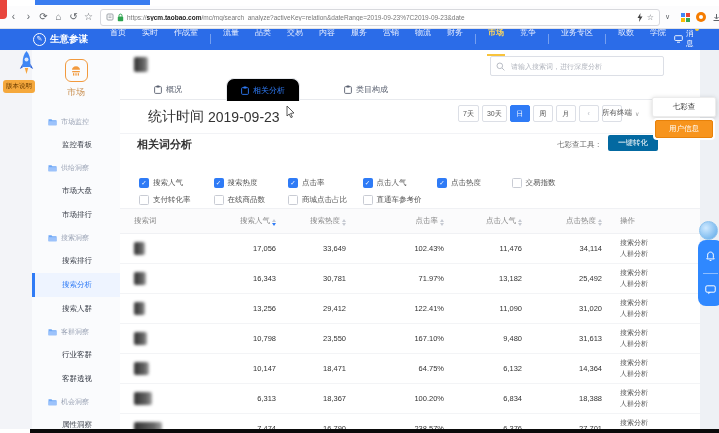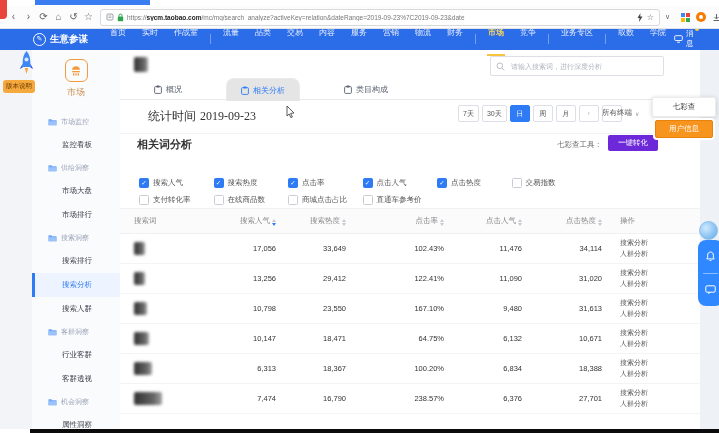--- a/index.html
+++ b/index.html
@@ -61,42 +61,42 @@
   .censor{height:13px;background:linear-gradient(90deg,#1b1b1b,#555 70%,#999);filter:blur(1.6px);border-radius:2px;opacity:.9;}
   .censored-title{position:absolute;left:14px;top:7px;width:14px;height:15px;}
   .searchbox{position:absolute;left:370px;top:6px;width:162px;height:18px;border:1px solid #dcdfe6;border-radius:2px;
              display:flex;align-items:center;padding:0 5px;gap:4px;background:#fff;}
   .searchbox input{flex:1;border:none;outline:none;font-size:7px;color:#333;background:transparent;font-family:inherit;}
   .searchbox input::placeholder{color:#b0b4bd;}
 
   .tabs{position:absolute;left:20px;top:28px;height:22px;display:flex;gap:30px;z-index:3;}
   .tabs-divider{position:absolute;left:0;right:0;top:49px;height:1px;background:#e8eaee;z-index:2;}
   .tab{display:flex;align-items:center;gap:4px;padding:0 14px;font-size:8px;color:#5a6170;height:22px;cursor:pointer;position:relative;z-index:2;}
-  .tab.active{background:#e5e5e5;border:1px solid #e8eaee;border-bottom:none;border-radius:8px 8px 0 0;color:#2f7bf6;z-index:3;}
+  .tab.active{background:#000000;border:1px solid #e8eaee;border-bottom:none;border-radius:8px 8px 0 0;color:#2f7bf6;z-index:3;}
   .tab-ico{display:flex;align-items:center;}
 
-  .stat-time{position:absolute;left:28px;top:58px;font-size:12px;color:#333;display:flex;gap:4px;align-items:center;font-family:Liberation Serif, serif;}
+  .stat-time{position:absolute;left:28px;top:58px;font-size:14px;color:#333;display:flex;gap:4px;align-items:center;}
   .cursor-ic{position:absolute;left:166px;top:54px;}
   .date-group{position:absolute;left:338px;top:55px;display:flex;gap:3px;}
   .dbtn{height:15px;min-width:10px;padding:0 4px;border:1px solid #dcdfe6;background:#fff;color:#555;font-size:7px;
         border-radius:2px;display:flex;align-items:center;justify-content:center;cursor:pointer;}
   .dbtn.active{background:#2f7bf6;border-color:#2f7bf6;color:#fff;}
   .dbtn.arrow{color:#b6bac2;}
   .terminal{position:absolute;left:482px;top:58px;font-size:7.5px;color:#555;display:flex;align-items:center;gap:3px;cursor:pointer;}
   .terminal .chev{font-size:6px;color:#999;}
   .sec-divider{position:absolute;left:0;right:0;top:83px;height:1px;background:#f2f3f6;}
 
   .sec-title{position:absolute;left:17px;top:87px;font-size:11px;font-weight:bold;color:#333;}
   .subtabs{position:absolute;left:86px;top:90px;height:18px;display:flex;gap:16px;}
   .subtab{font-size:7.5px;color:#555;position:relative;cursor:pointer;white-space:nowrap;}
   .subtab.active{color:#2f7bf6;}
   .subtab.active::after{content:'';position:absolute;left:0;right:0;top:16px;height:2px;background:#2f7bf6;}
   .subtab.boxed::before{content:'';position:absolute;left:-5px;right:-5px;top:-5px;height:17px;border:2px solid #2050c8;}
   .tools-label{position:absolute;left:437px;top:90px;font-size:7.5px;color:#666;}
-  .tools-btn{position:absolute;left:488px;top:85px;width:50px;height:16px;background:#6d28d9;color:#fff;font-size:7.5px;
+  .tools-btn{position:absolute;left:488px;top:85px;width:50px;height:16px;background:#0369a1;color:#fff;font-size:7.5px;
              border-radius:2px;display:flex;align-items:center;justify-content:center;cursor:pointer;}
 
   .cbrow{position:absolute;left:19px;display:flex;}
   .cbrow.r1{top:128px;}
   .cbrow.r2{top:145px;}
   .cb-item{display:flex;align-items:center;gap:4px;width:74.5px;font-size:7.5px;color:#555;cursor:pointer;}
   .cbox{width:8px;height:8px;border:1px solid #c9ccd4;border-radius:1.5px;background:#fff;display:inline-flex;
         align-items:center;justify-content:center;font-size:6.5px;color:#fff;line-height:1;flex:0 0 auto;}
   .cbox.on{background:#2f7bf6;border-color:#2f7bf6;}
 
@@ -467,20 +467,34 @@
             <div class="c-v">102.43%</div>
             <div class="c-v">11,476</div>
             <div class="c-v">34,114</div>
             <div class="c-ops">
               <div class="op-link">搜索分析</div>
               <div class="op-link">人群分析</div>
             </div>
           </div>
           <div class="trow">
             <div class="c-k">
+              <div class="censor" style="width: 12px;"></div>
+            </div>
+            <div class="c-v">16,343</div>
+            <div class="c-v">30,781</div>
+            <div class="c-v">71.97%</div>
+            <div class="c-v">13,182</div>
+            <div class="c-v">25,492</div>
+            <div class="c-ops">
+              <div class="op-link">搜索分析</div>
+              <div class="op-link">人群分析</div>
+            </div>
+          </div>
+          <div class="trow">
+            <div class="c-k">
               <div class="censor" style="width: 11px;"></div>
             </div>
             <div class="c-v">13,256</div>
             <div class="c-v">29,412</div>
             <div class="c-v">122.41%</div>
             <div class="c-v">11,090</div>
             <div class="c-v">31,020</div>
             <div class="c-ops">
               <div class="op-link">搜索分析</div>
               <div class="op-link">人群分析</div>
@@ -501,21 +515,21 @@
             </div>
           </div>
           <div class="trow">
             <div class="c-k">
               <div class="censor" style="width: 15px;"></div>
             </div>
             <div class="c-v">10,147</div>
             <div class="c-v">18,471</div>
             <div class="c-v">64.75%</div>
             <div class="c-v">6,132</div>
-            <div class="c-v">10,671</div>
+            <div class="c-v">14,364</div>
             <div class="c-ops">
               <div class="op-link">搜索分析</div>
               <div class="op-link">人群分析</div>
             </div>
           </div>
           <div class="trow">
             <div class="c-k">
               <div class="censor" style="width: 18px;"></div>
             </div>
             <div class="c-v">6,313</div>

